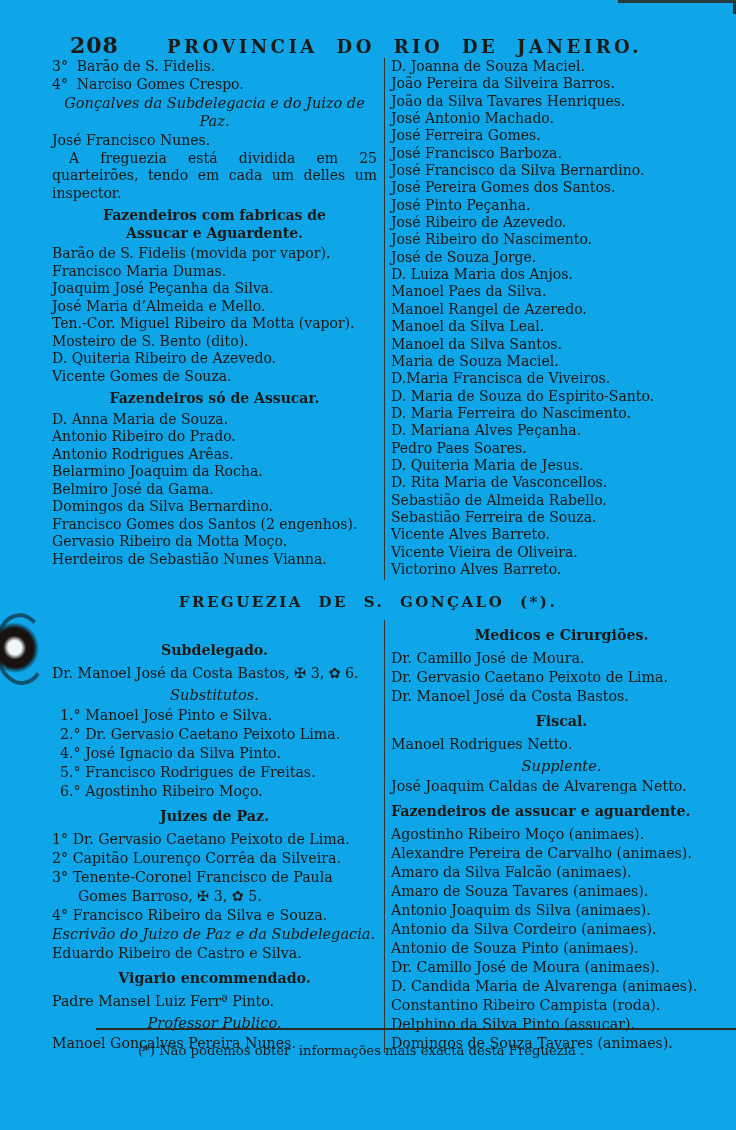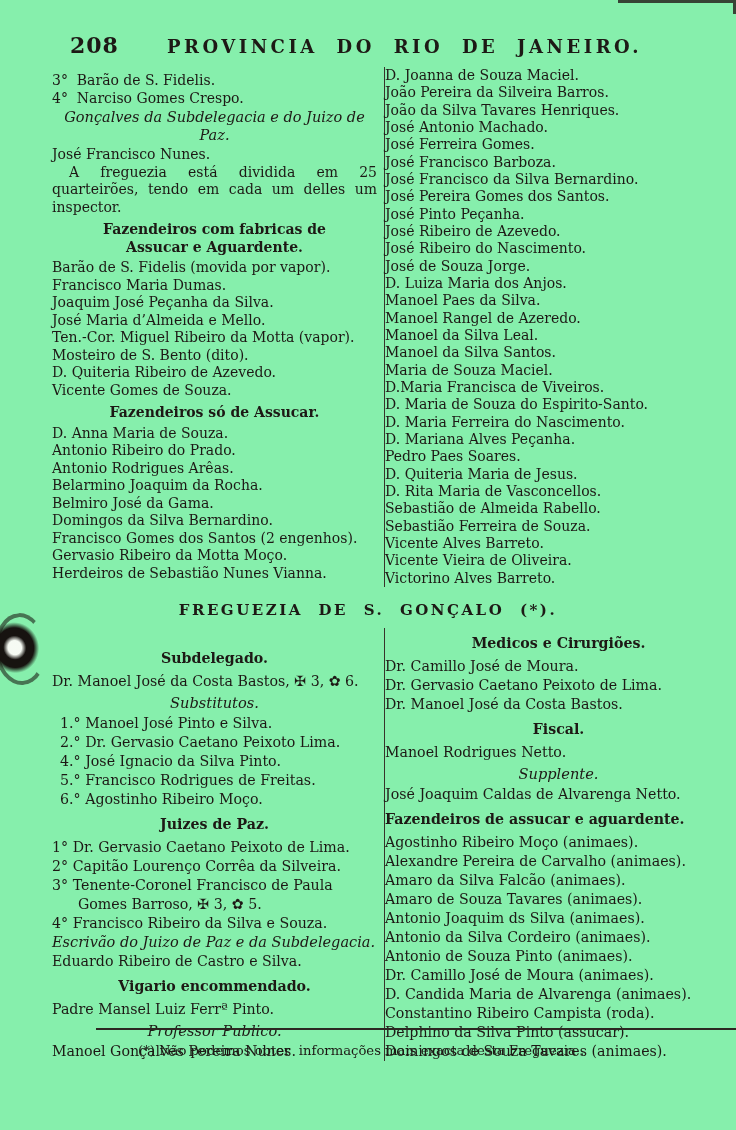--- a/index.html
+++ b/index.html
@@ -1,20 +1,20 @@
 <!DOCTYPE html>
 <html><head>
 <meta charset="utf-8">
 <style>
   * { margin:0; padding:0; box-sizing:border-box; }
   html,body { width:736px; height:1130px; }
   body { background:#d8d5cd; }
   .page{
     position:relative; width:736px; height:1130px; overflow:hidden;
-    background:#86efac;
+    background:#0ea5e9;
     color:#1d1915;
     font-family:"DejaVu Serif","DejaVu Sans",serif;
   }
   
   .edge-top-right{
     position:absolute; top:0; right:0; width:118px; height:3px;
     background:#2a2621; opacity:.85;
   }
   .edge-top-right::after{
     content:""; position:absolute; right:0; top:0; width:3px; height:14px; background:#2a2621;
@@ -33,22 +33,22 @@
   
   .pagehead{ display:flex; align-items:baseline; padding:32px 46px 0 70px; }
   .page-num{ font-size:22px; font-weight:700; letter-spacing:1px; }
   .running-title{
     flex:1; text-align:center; font-size:18px; font-weight:700;
     letter-spacing:3.5px; word-spacing:9px;
   }
   
   .cols{ display:flex; padding-left:52px; padding-right:4px; }
   .col.left{ width:332px; padding-right:7px; }
-  .col.right{ flex:1; border-left:1.4px solid #38322a; }
-  .sec1{ margin-top:8px; height:522px; overflow:hidden;align-items:center; }
+  .col.right{ flex:1; border-left:1.4px solid #38322a; padding-left:6px; }
+  .sec1{ height:522px; overflow:hidden; }
   .sec2{ overflow:hidden;align-items:flex-end; }
   
   .line{ font-size:14px; line-height:17.5px; white-space:pre-wrap; }
   .sec1 .col.right .line{ line-height:17.35px; }
   .para{ font-size:14px; line-height:17.5px; text-indent:17px; text-align:justify; }
   .h-bold{ font-size:14px; font-weight:700; text-align:center; margin:5px 0 3px; line-height:17.5px; }
   .w-narrow{ max-width:288px; margin-left:auto; margin-right:auto; }
   .h-italic{ font-style:italic; font-size:14.5px; text-align:center; line-height:17.5px; margin:2px 0; }
   .h-italic-left{ font-style:italic; font-size:14.5px; text-align:left; line-height:19px; }
   .section-title{

